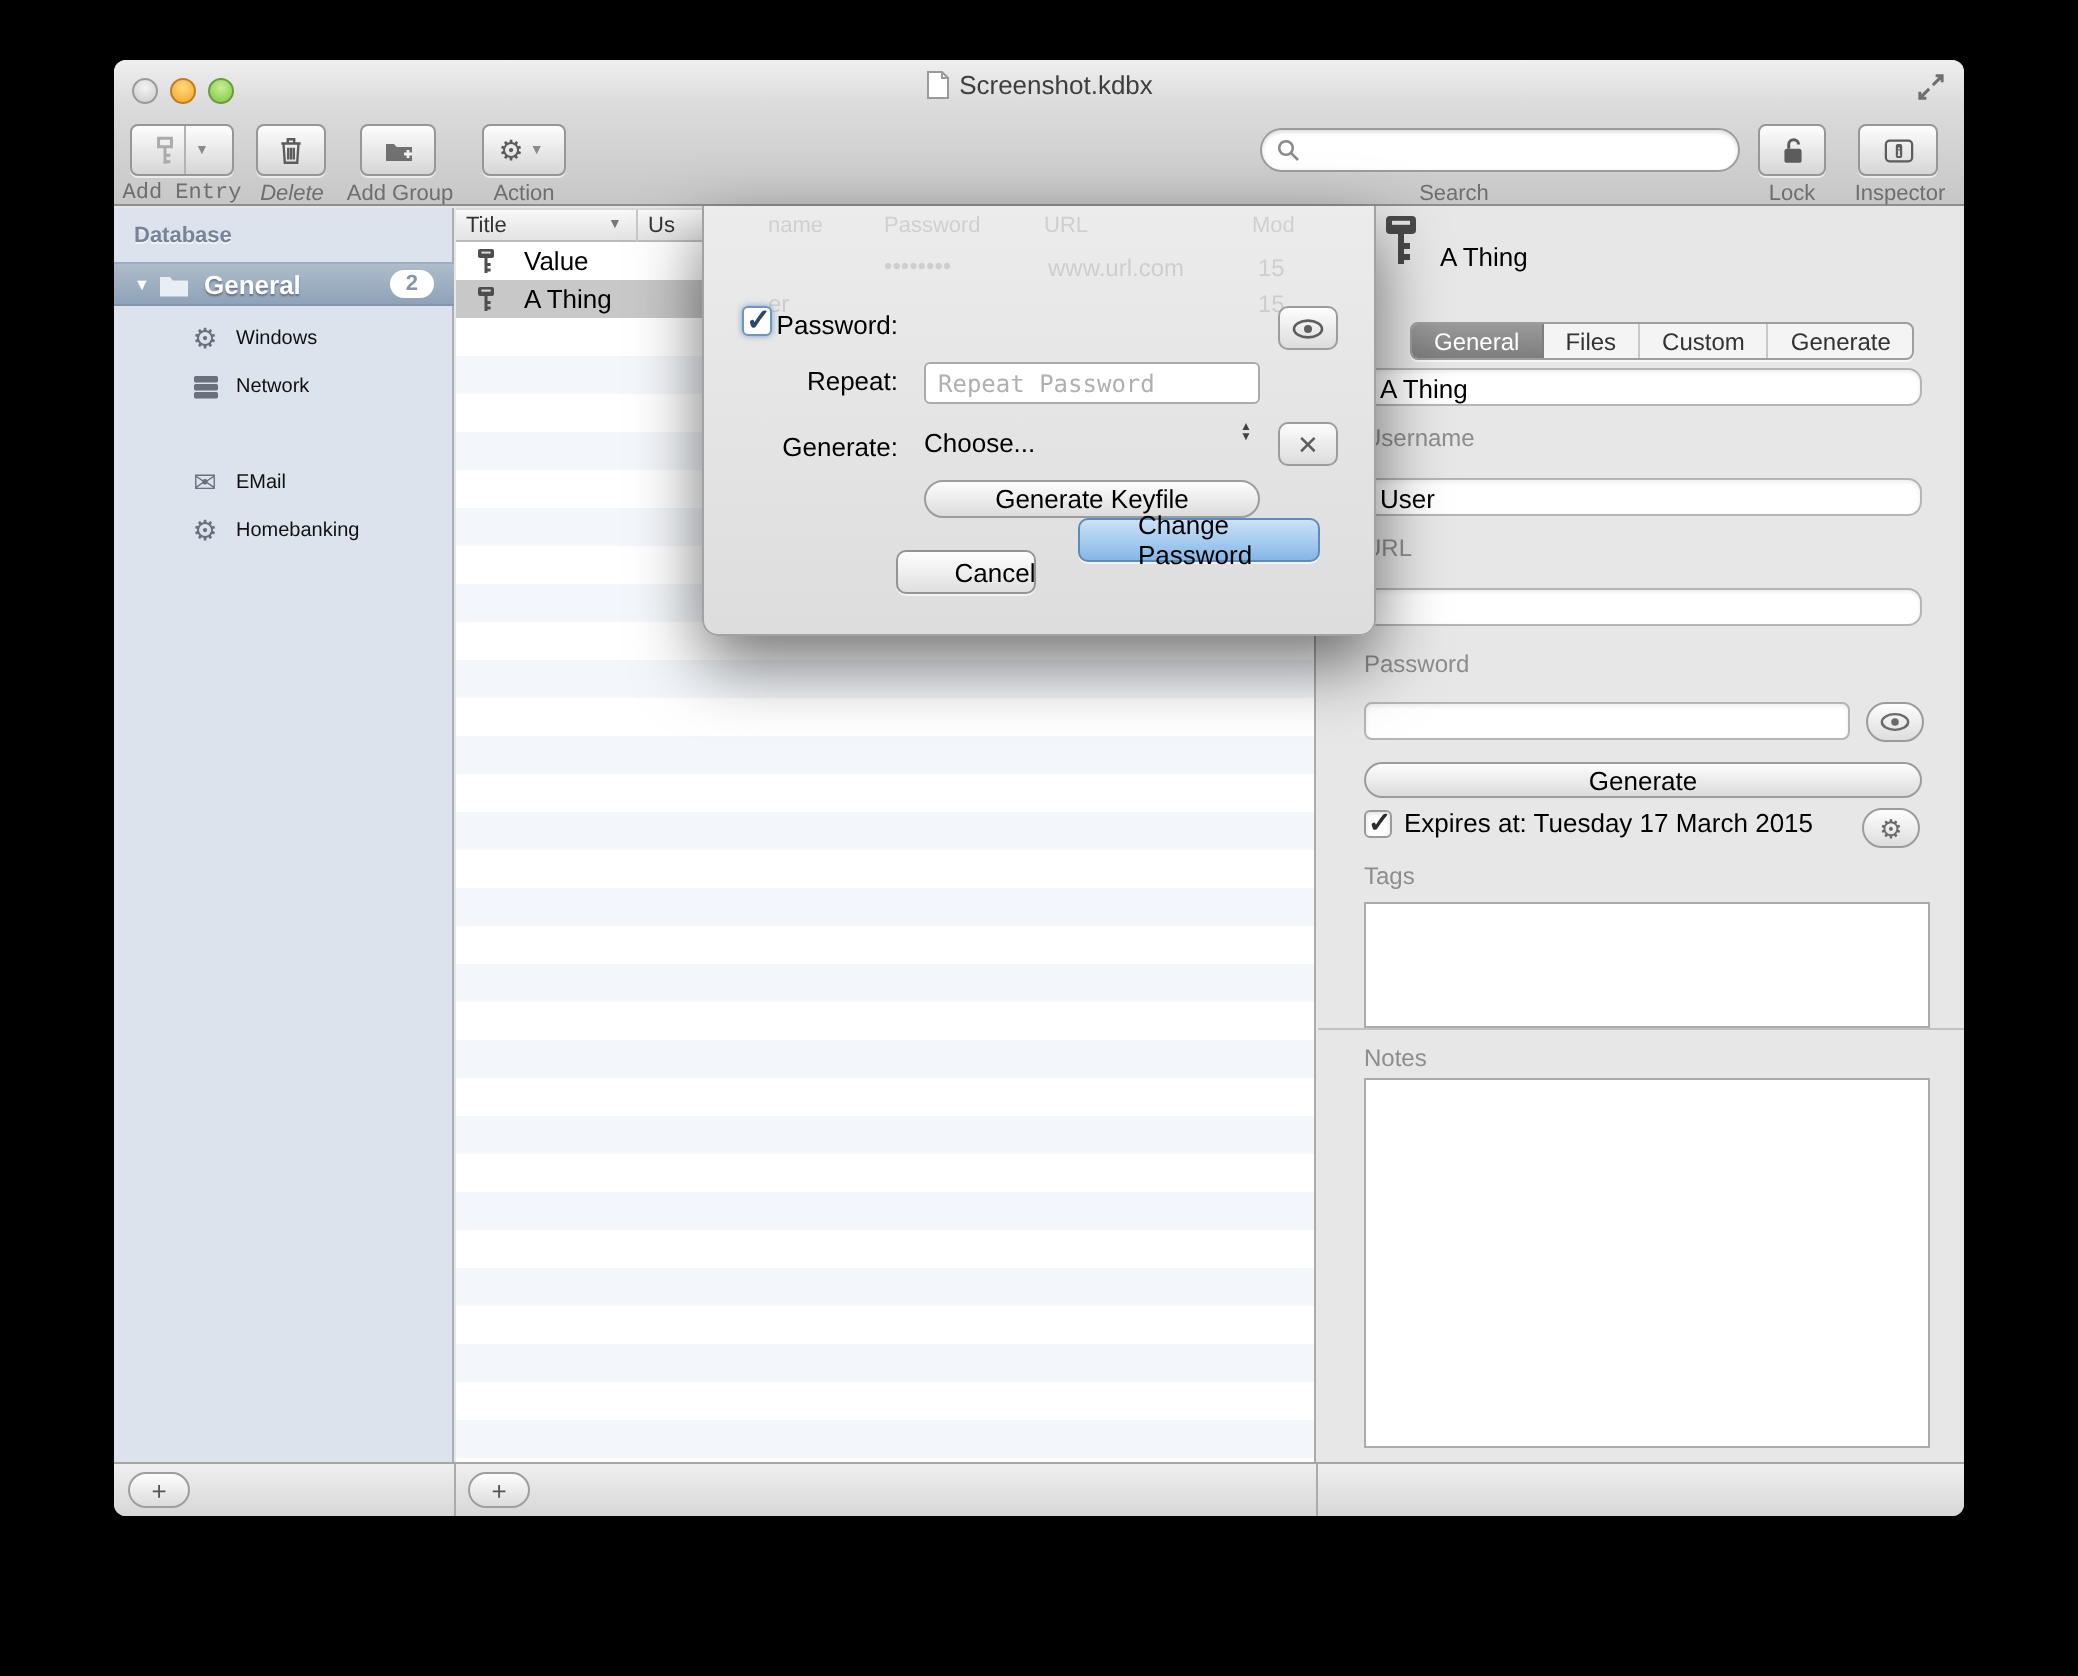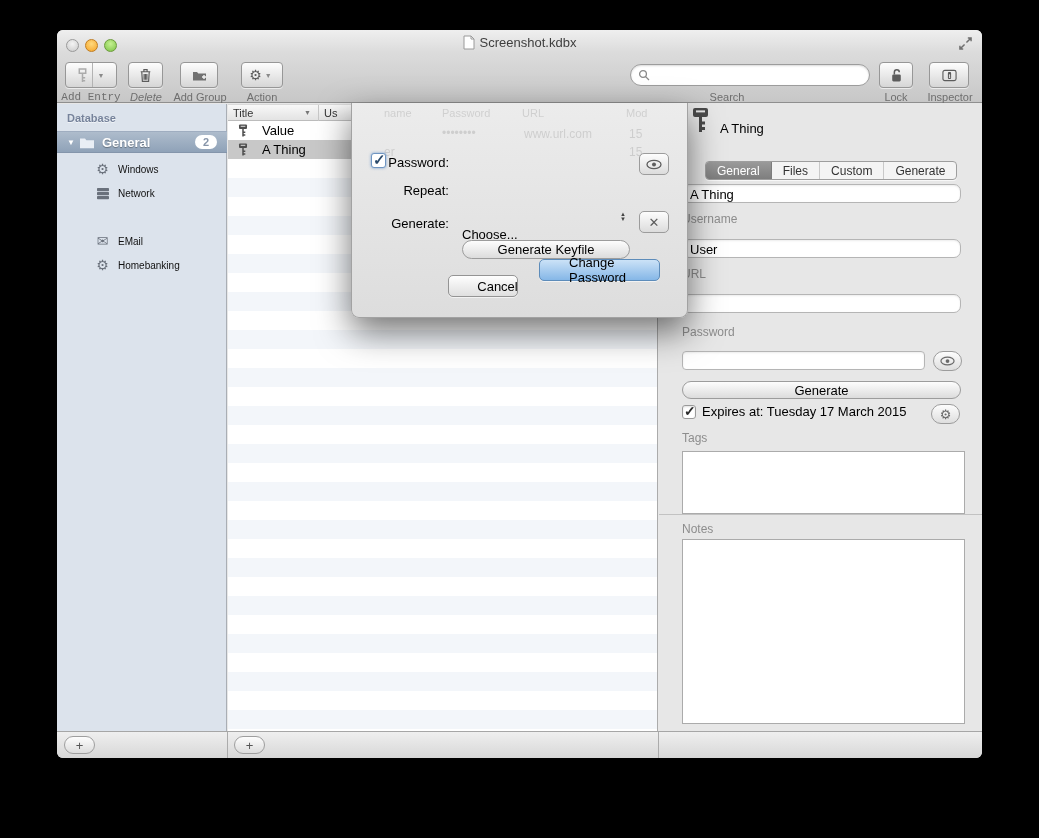--- a/index.html
+++ b/index.html
@@ -324,23 +324,26 @@
         </span>
       <span class="dlg-label" style="left:19px; top:52px;">Password:</span>
       <div class="sqbtn" style="left:287px; top:50px;">
         <svg viewBox="0 0 16 10">
             <ellipse cx="8" cy="5" rx="7" ry="4.2" fill="none" stroke="currentColor" stroke-width="1.3"></ellipse>
             <circle cx="8" cy="5" r="2" fill="currentColor"></circle>
           </svg>
       </div>
 
       <span class="dlg-label" style="left:19px; top:80px;">Repeat:</span>
+      <div class="dlg-field" style="top:78px;">
+        <input placeholder="Repeat Password" style="">
+      </div>
 
       <span class="dlg-label" style="left:19px; top:113px;">Generate:</span>
-      <div class="popup" style="top:124px;justify-content:flex-end;">
+      <div class="popup" style="top:111px;justify-content:flex-end;">
         <span>Choose...</span>
       </div>
       <div class="stepper" style="top:109px;">
           <span>▲</span>
           <span>▼</span>
         </div>
       <div class="sqbtn" style="left:287px; top:108px;">
           <span>✕</span>
         </div>
 

